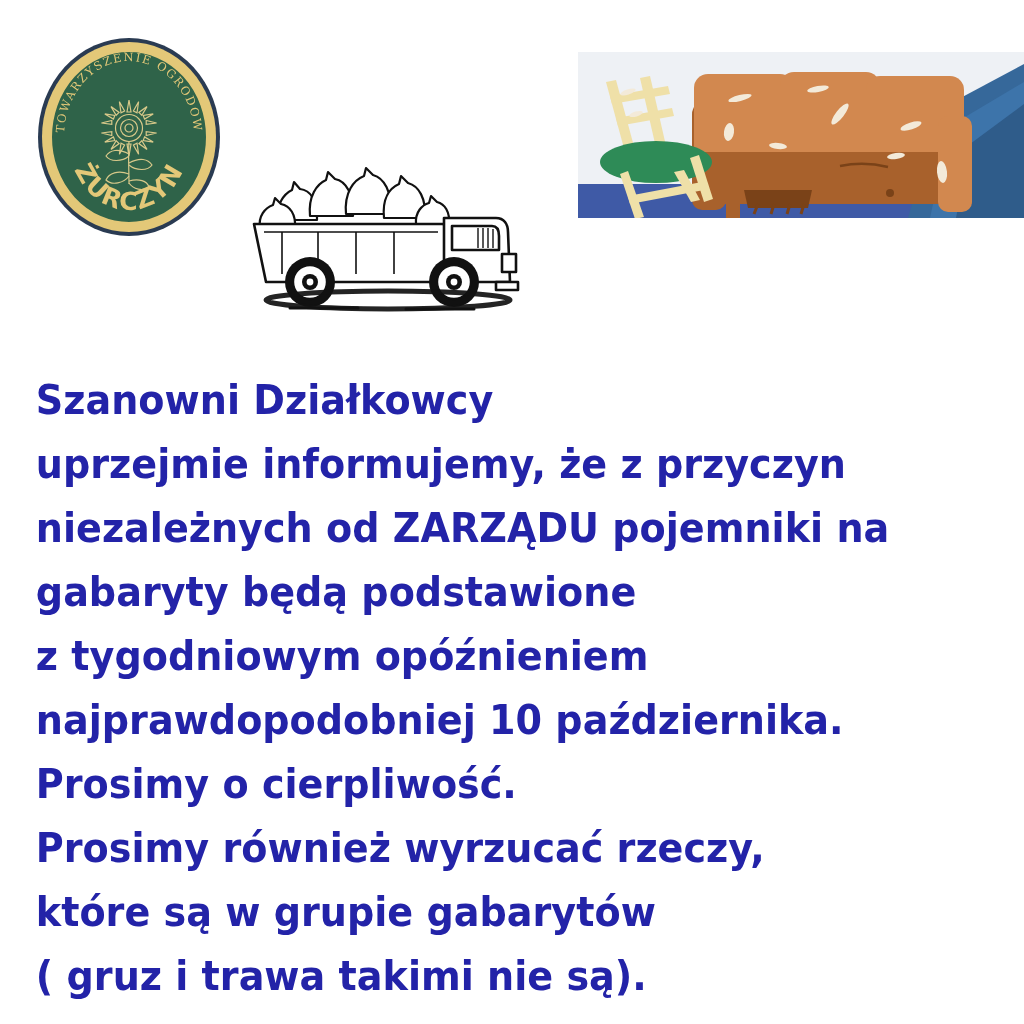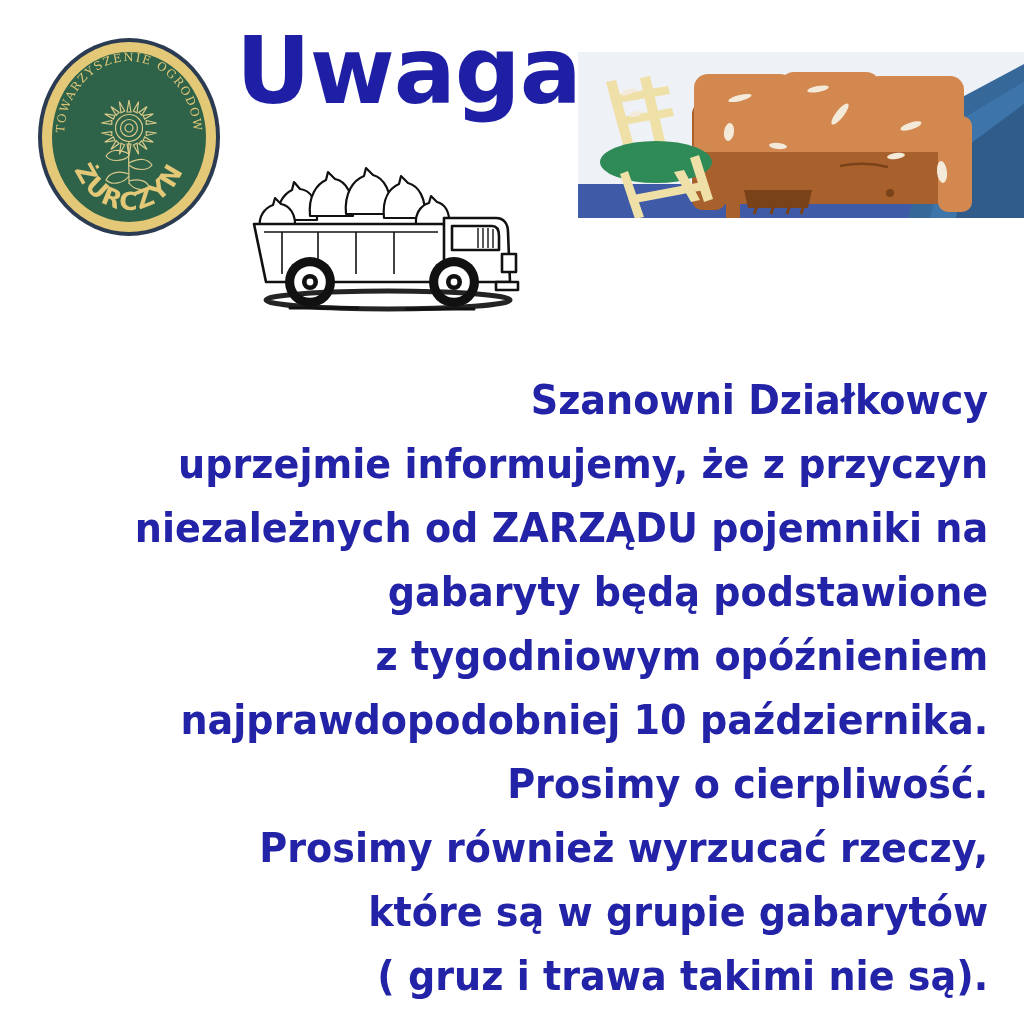--- a/index.html
+++ b/index.html
@@ -70,21 +70,21 @@
     overflow: hidden;
   }
   .waste-svg { display: block; width: 446px; height: 166px; }
 
   
   .message {
     position: absolute;
     left: 0;
     top: 368px;
     width: 1024px;
-    text-align: right;
+    text-align: left;
     color: #2323a8;
   }
   .message-line {
     font-family: "DejaVu Sans", sans-serif;
     font-weight: bold;
     font-size: 41px;
     line-height: 64px;
     color: #2323a8;
     white-space: nowrap;
     transform: scaleX(0.93);
@@ -142,21 +142,20 @@
         <path d="M93,138 C 82,134 73,137 70,144 C 76,150 88,147 93,140"></path>
         <path d="M93,145 C 103,142 111,145 113,151 C 107,156 97,153 93,147"></path>
       </g>
 
       <text font-family="DejaVu Sans, sans-serif" font-size="25" font-weight="bold" fill="#e3c878" letter-spacing="1.5">
         <textPath href="#arcBot" startOffset="50%" text-anchor="middle">ŻURCZYN</textPath>
       </text>
     </svg>
   </div>
 
-  <div class="uwaga-title">Uwaga</div>
 
   <div class="truck-wrap">
     <svg class="truck-svg" viewBox="0 0 290 180">
       <g fill="#ffffff" stroke="#111111" stroke-width="2.6" stroke-linejoin="round">
 
         <g stroke-width="2.2">
           <path d="M40,88 C38,72 46,62 54,58 L56,50 L62,57 C72,58 80,68 79,88 Z"></path>
           <path d="M72,84 C70,64 79,52 88,48 L90,40 L97,47 C108,49 116,62 115,84 Z"></path>
           <path d="M108,82 C106,60 116,48 126,44 L128,36 L135,43 C146,46 154,59 153,82 Z"></path>
           <path d="M146,86 C144,66 152,56 161,52 L163,44 L170,51 C181,54 188,66 187,86 Z"></path>

